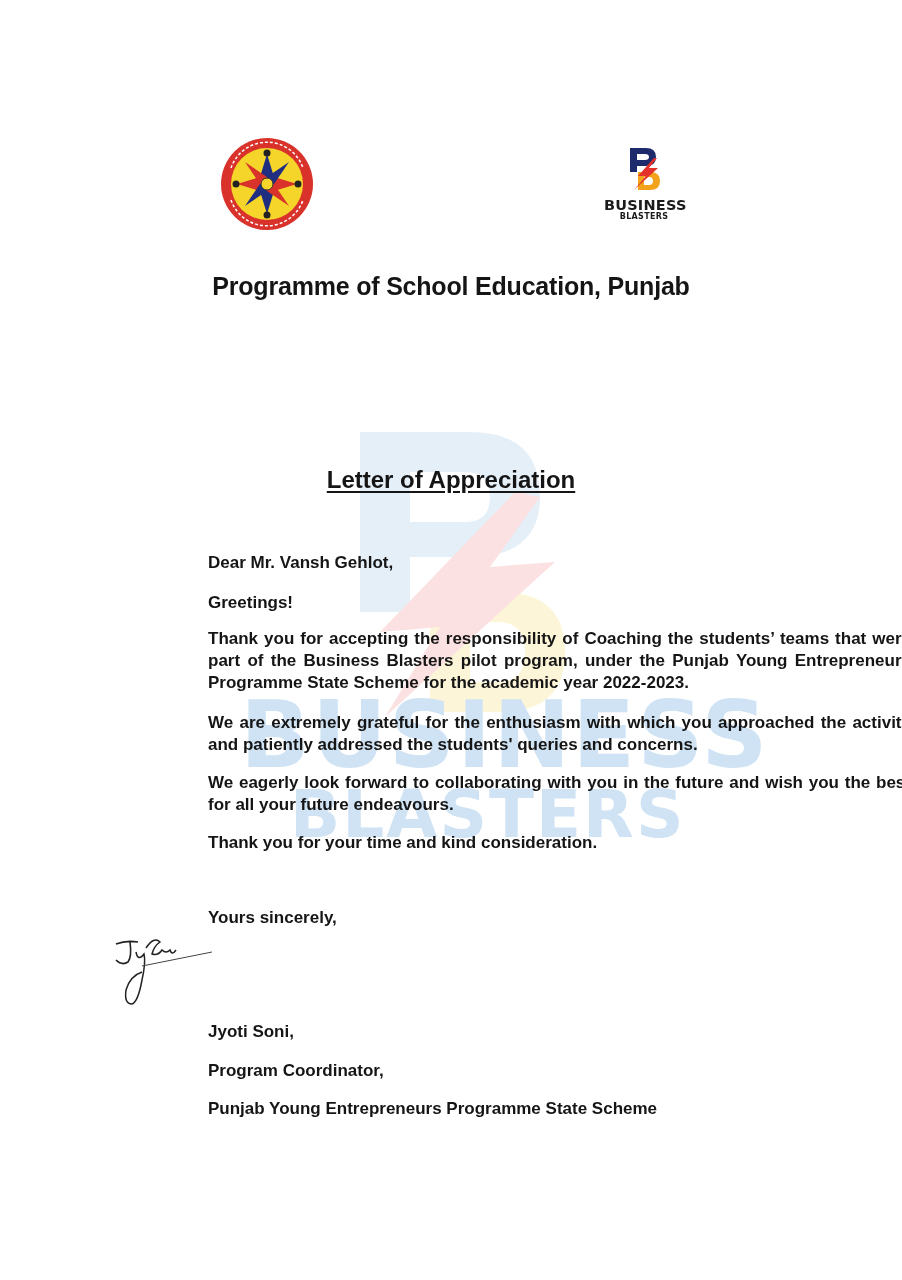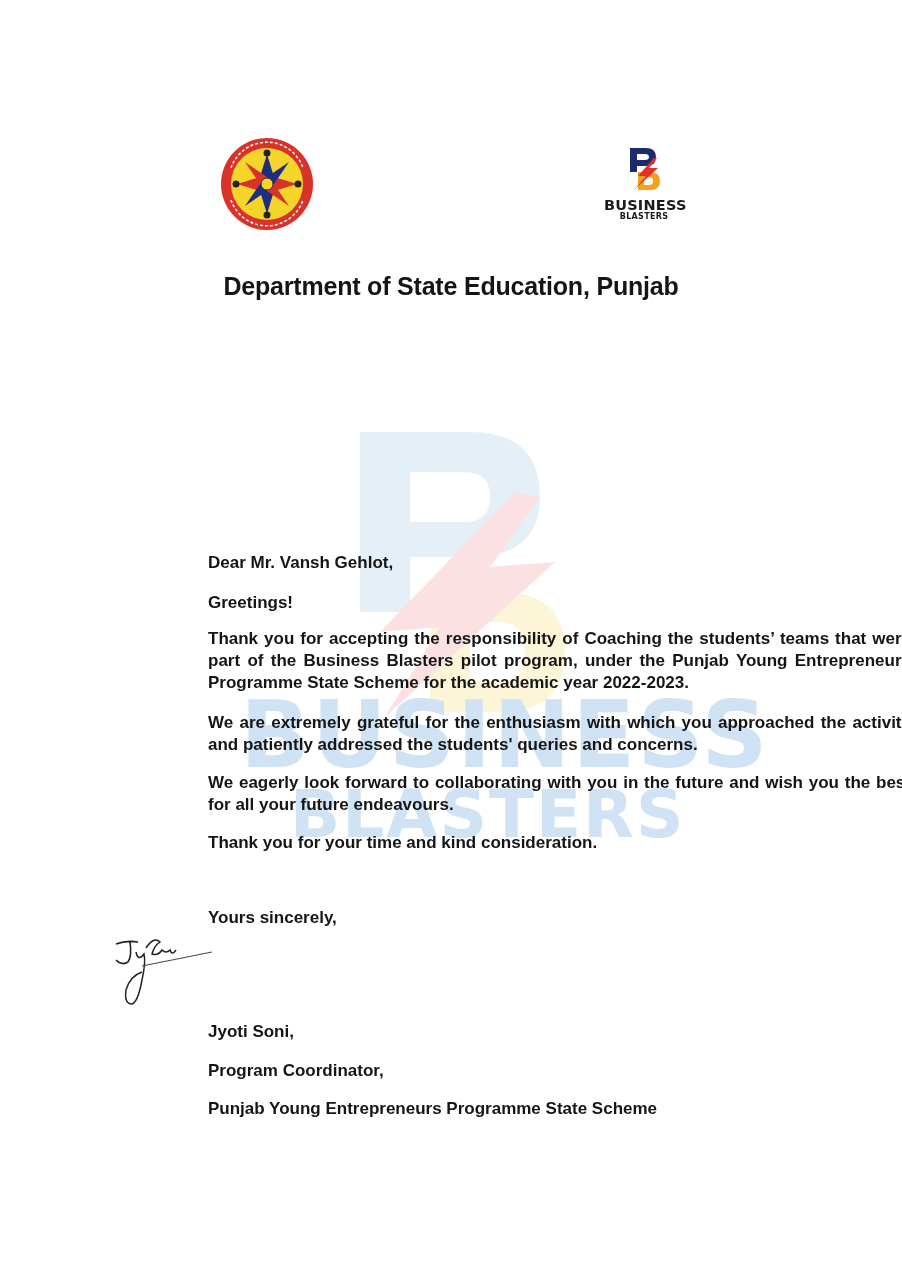--- a/index.html
+++ b/index.html
@@ -78,30 +78,31 @@
   <div class="logo logo-bb">
     <svg width="40" height="46" viewBox="0 0 40 46">
       <path d="M6 2 H22 Q32 2 32 11 Q32 20 22 20 H13 V26 H6 Z M13 8 V14 H21 Q25 14 25 11 Q25 8 21 8 Z" fill="#1d2a6b"></path>
       <path d="M14 26 H26 Q36 26 36 35 Q36 44 26 44 H14 Z M20 31 V39 H25 Q29 39 29 35 Q29 31 25 31 Z" fill="#f2a31b"></path>
       <polygon points="30,12 14,30 22,30 10,44 34,22 25,22 33,12" fill="#e5312b"></polygon>
     </svg>
     <div class="bb-name">BUSINESS</div>
     <div class="bb-sub">BLASTERS</div>
   </div>
 
-  <div class="dept">Department of State Education, Punjab</div>
+  <div class="dept">Programme of School Education, Punjab</div>
 
   <svg class="wm wm-b" viewBox="0 0 240 300">
     <path d="M20 10 H130 Q200 10 200 75 Q200 130 140 135 H70 V190 H20 Z M70 50 V100 H125 Q150 100 150 75 Q150 50 125 50 Z" fill="#cfe3f4"></path>
     <path d="M90 170 H160 Q225 170 225 230 Q225 290 160 290 H90 Z M130 200 V260 H158 Q185 260 185 230 Q185 200 158 200 Z" fill="#fbeeb8"></path>
     <polygon points="175,70 40,210 100,205 45,295 215,140 150,145 200,75" fill="#f8c9c9"></polygon>
   </svg>
   <div class="wm wm-text1">BUSINESS</div>
   <div class="wm wm-text2">BLASTERS</div>
 
+  <div class="title">Letter of Appreciation</div>
 
   <div class="body">
     <p class="p salutation">Dear Mr. Vansh Gehlot,</p>
     <p class="p greeting">Greetings!</p>
     <p class="p para1">Thank you for accepting the responsibility of Coaching the students’ teams that were part of the Business Blasters pilot program, under the Punjab Young Entrepreneurs Programme State Scheme for the academic year 2022-2023.</p>
     <p class="p para2">We are extremely grateful for the enthusiasm with which you approached the activity and patiently addressed the students' queries and concerns.</p>
     <p class="p para3">We eagerly look forward to collaborating with you in the future and wish you the best for all your future endeavours.</p>
     <p class="p para4">Thank you for your time and kind consideration.</p>
     <p class="p closing">Yours sincerely,</p>
     <p class="p signer">Jyoti Soni,</p>

